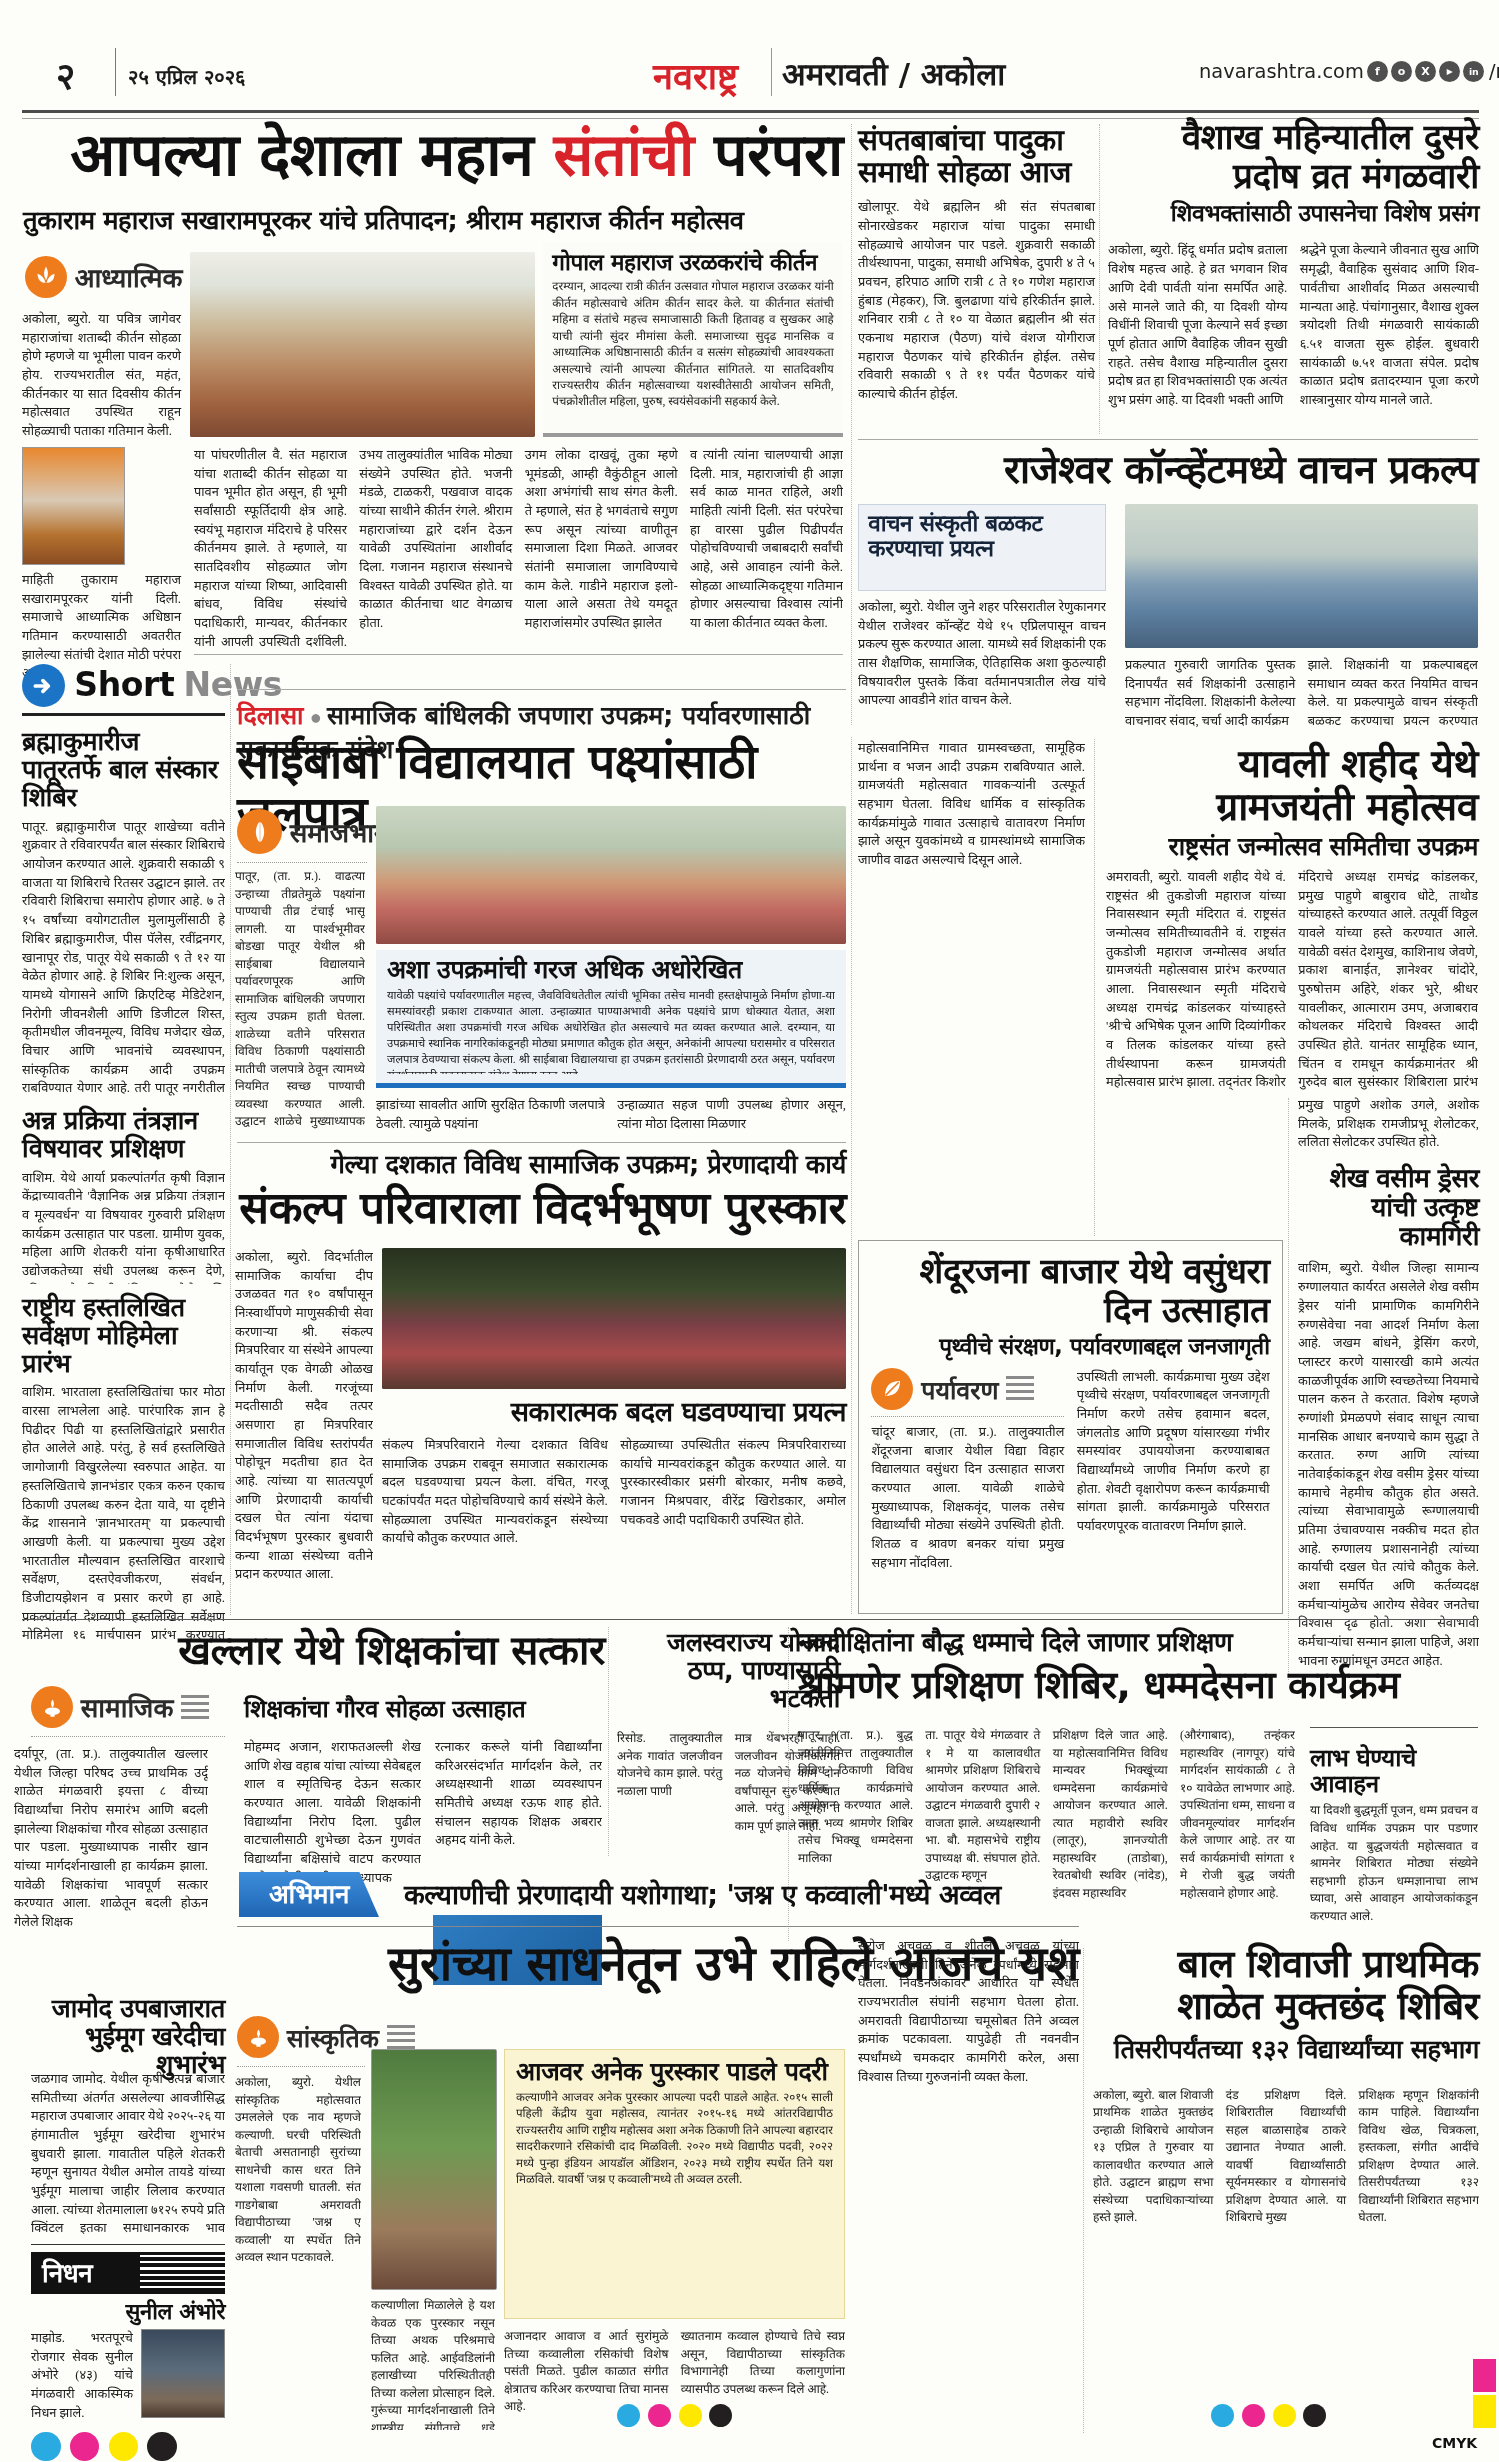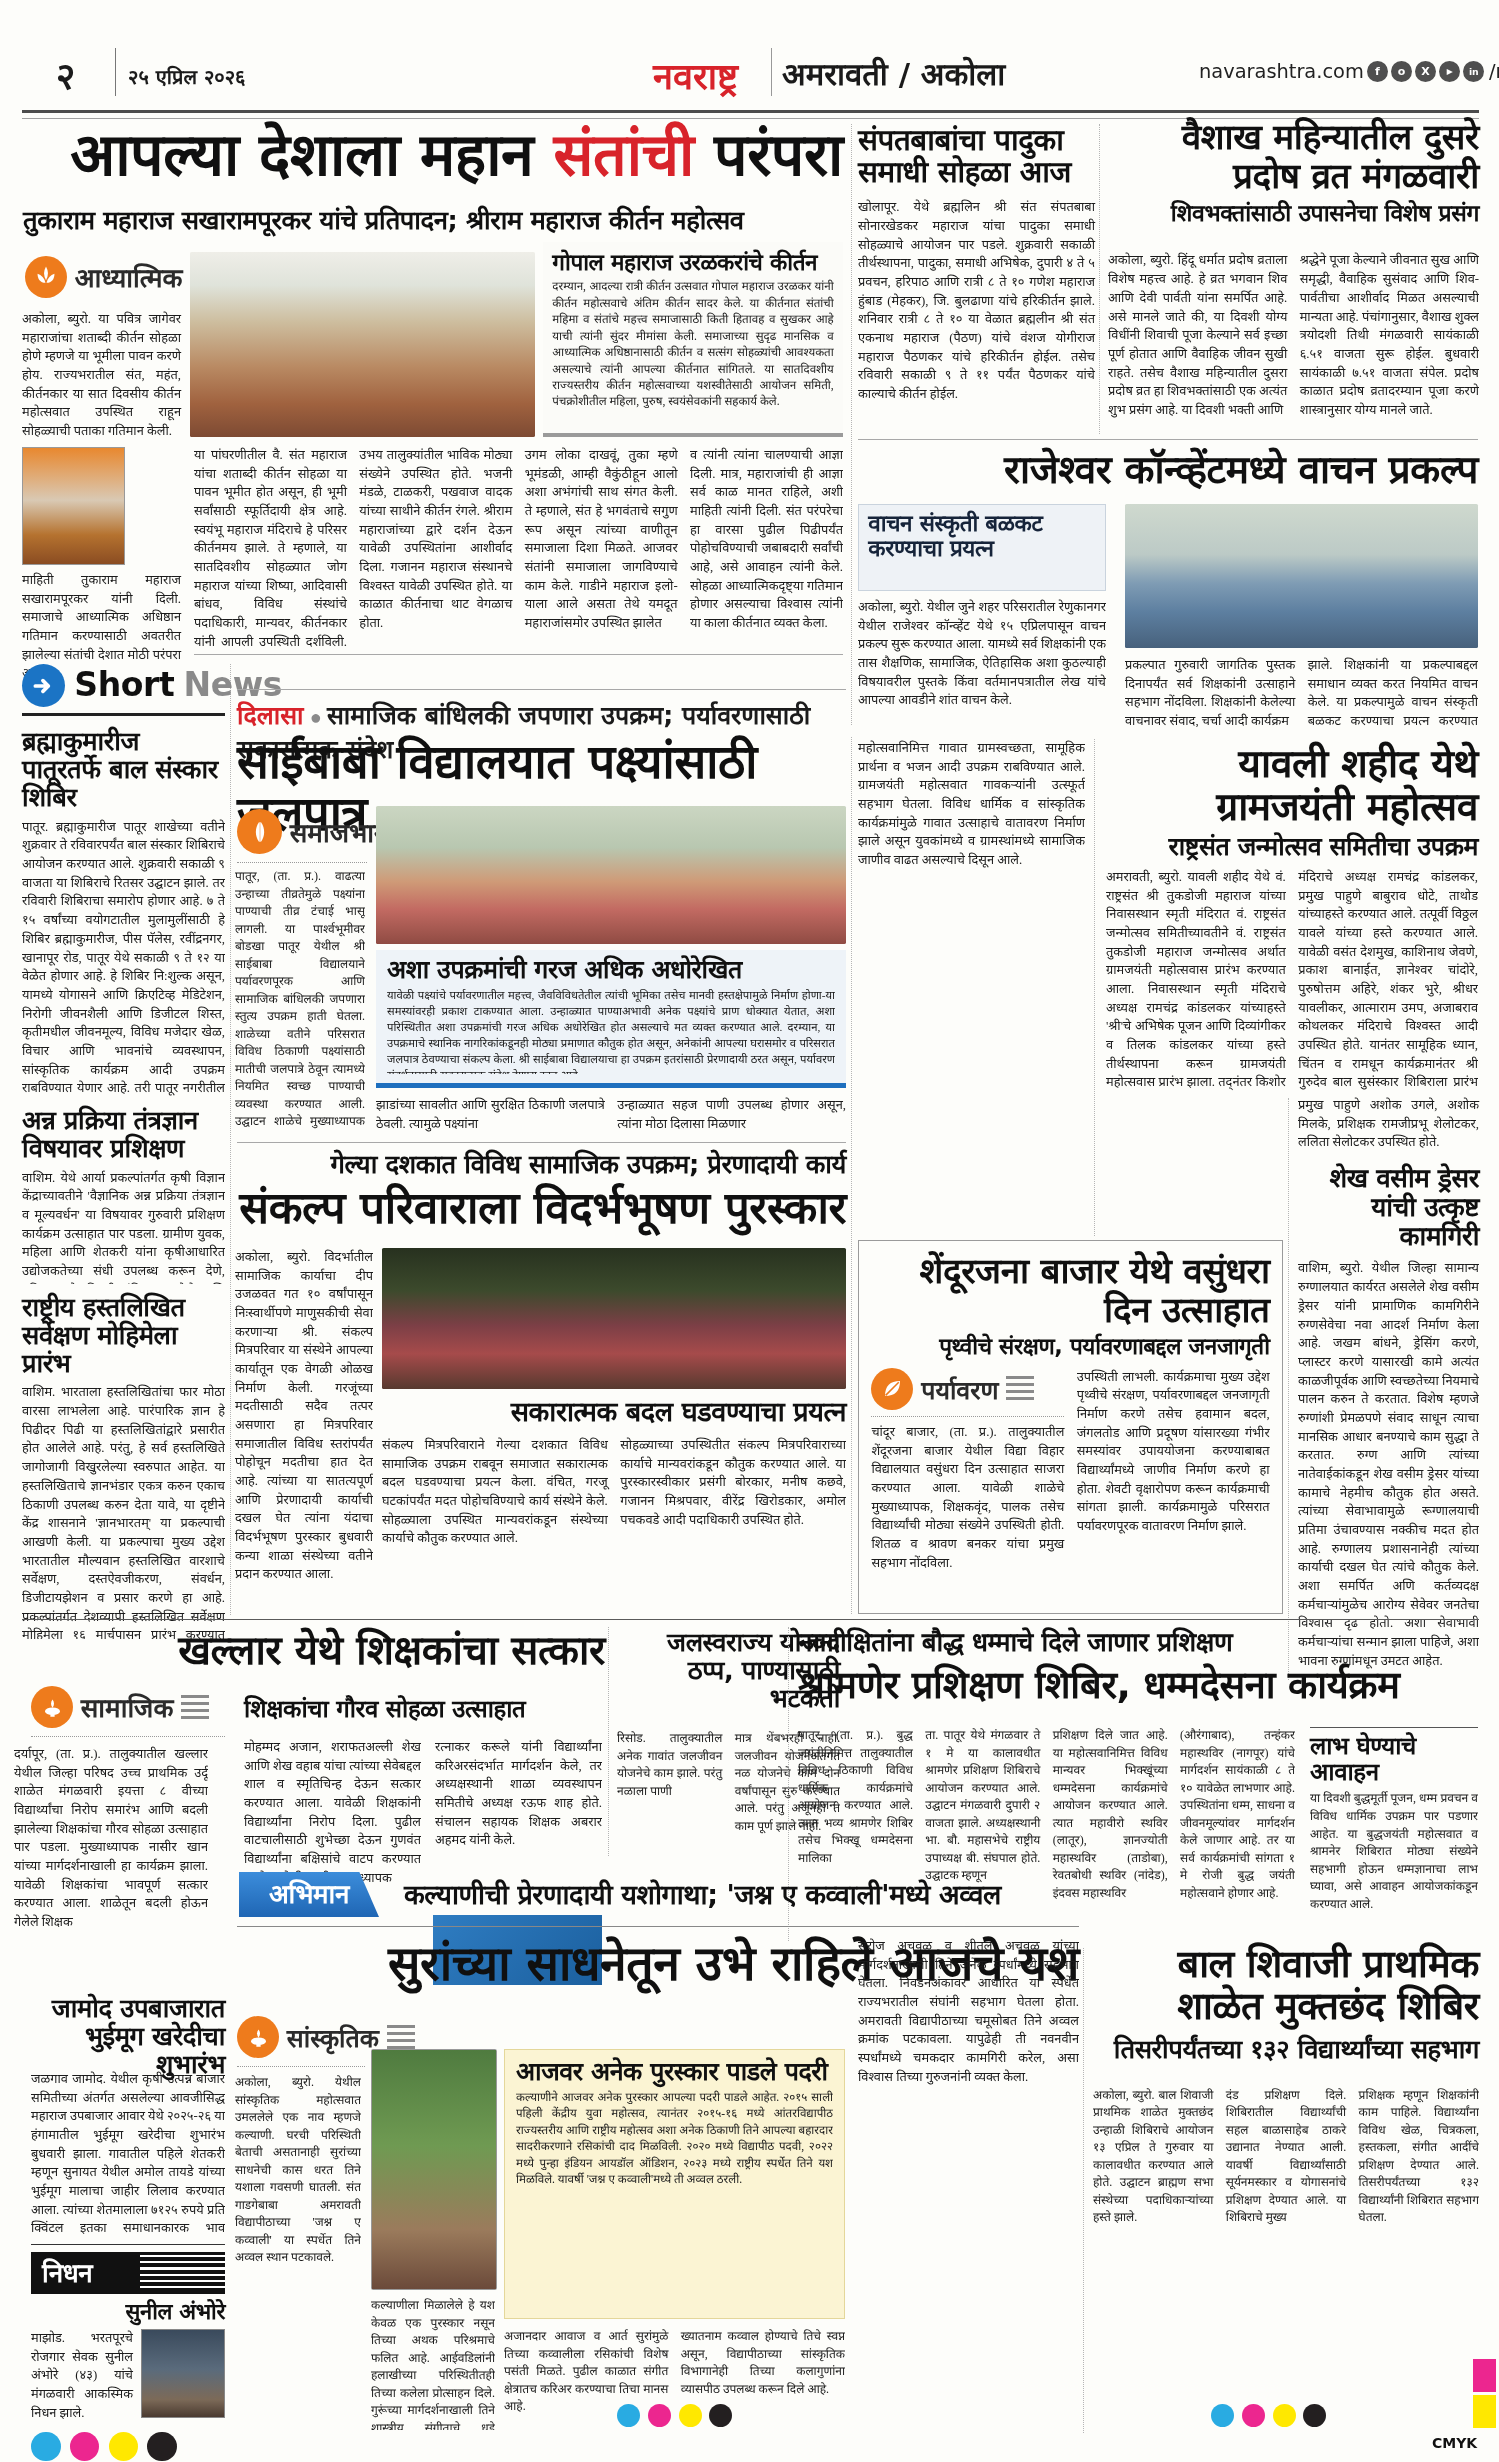--- a/index.html
+++ b/index.html
@@ -100,21 +100,21 @@
   <div class="vdot" style="left:851px;top:124px;height:601px"></div>
   <div class="abs" style="left:858px;top:124px;width:237px">
     <div class="hl" style="font-size:29.5px">संपतबाबांचा पादुका समाधी सोहळा आज</div>
     <div class="body" style="margin-top:9.3px">खोलापूर. येथे ब्रह्मलिन श्री संत संपतबाबा सोनारखेडकर महाराज यांचा पादुका समाधी सोहळ्याचे आयोजन पार पडले. शुक्रवारी सकाळी तीर्थस्थापना, पादुका, समाधी अभिषेक, दुपारी ४ ते ५ प्रवचन, हरिपाठ आणि रात्री ८ ते १० गणेश महाराज हुंबाड (मेहकर), जि. बुलढाणा यांचे हरिकीर्तन झाले. शनिवार रात्री ८ ते १० या वेळात ब्रह्मलीन श्री संत एकनाथ महाराज (पैठण) यांचे वंशज योगीराज महाराज पैठणकर यांचे हरिकीर्तन होईल. तसेच रविवारी सकाळी ९ ते ११ पर्यंत पैठणकर यांचे काल्याचे कीर्तन होईल.</div>
   </div>
 
   <div class="vdot" style="left:1099px;top:124px;height:310px"></div>
   <div class="abs" style="left:1108px;top:118px;width:371px">
     <div class="hl ctr" style="font-size:35px">वैशाख महिन्यातील दुसरे प्रदोष व्रत मंगळवारी</div>
     <div class="hl ctr" style="font-size:23px;margin-top:6.2px">शिवभक्तांसाठी उपासनेचा विशेष प्रसंग</div>
-    <div class="cols" style="margin-top:25px;height:217px;overflow:hidden">
+    <div class="cols" style="margin-top:15px;height:217px;overflow:hidden">
       <div class="col body">अकोला, ब्युरो. हिंदू धर्मात प्रदोष व्रताला विशेष महत्त्व आहे. हे व्रत भगवान शिव आणि देवी पार्वती यांना समर्पित आहे. असे मानले जाते की, या दिवशी योग्य विधींनी शिवाची पूजा केल्याने सर्व इच्छा पूर्ण होतात आणि वैवाहिक जीवन सुखी राहते. तसेच वैशाख महिन्यातील दुसरा प्रदोष व्रत हा शिवभक्तांसाठी एक अत्यंत शुभ प्रसंग आहे. या दिवशी भक्ती आणि</div>
       <div class="col body">श्रद्धेने पूजा केल्याने जीवनात सुख आणि समृद्धी, वैवाहिक सुसंवाद आणि शिव-पार्वतीचा आशीर्वाद मिळत असल्याची मान्यता आहे. पंचांगानुसार, वैशाख शुक्ल त्रयोदशी तिथी मंगळवारी सायंकाळी ६.५१ वाजता सुरू होईल. बुधवारी सायंकाळी ७.५१ वाजता संपेल. प्रदोष काळात प्रदोष व्रतादरम्यान पूजा करणे शास्त्रानुसार योग्य मानले जाते.</div>
     </div>
   </div>
 
   <div class="hr1" style="left:858px;top:439px;width:620px"></div>
   <div class="abs hl ctr" style="left:858px;top:449px;width:620px;font-size:39px">राजेश्वर कॉन्व्हेंटमध्ये वाचन प्रकल्प</div>
   <div class="abs box-gray" style="left:858px;top:504px;width:248px;height:87px;box-sizing:border-box;padding:6.2px 9.3px">
     <div class="hl" style="font-size:22.5px;color:#16243a">वाचन संस्कृती बळकट करण्याचा प्रयत्न</div>
   </div>
@@ -277,21 +277,21 @@
   <div class="vdot" style="left:788px;top:1627px;height:314px"></div>
   <div class="abs hl" style="left:798px;top:1628px;width:543px;font-size:26px">नवदीक्षितांना बौद्ध धम्माचे दिले जाणार प्रशिक्षण</div>
   <div class="abs hl" style="left:798px;top:1665px;width:681px;font-size:38px">श्रामणेर प्रशिक्षण शिबिर, धम्मदेसना कार्यक्रम</div>
   <div class="abs cols" style="left:798px;top:1727px;width:497px;height:213px;overflow:hidden">
     <div class="col body" style="font-size:12px">पातूर, (ता. प्र.). बुद्ध जयंतीनिमित्त तालुक्यातील विविध ठिकाणी विविध धार्मिक कार्यक्रमांचे आयोजन करण्यात आले. त्यात भव्य श्रामणेर शिबिर तसेच भिक्खू धम्मदेसना मालिका</div>
     <div class="col body" style="font-size:12px">ता. पातूर येथे मंगळवार ते १ मे या कालावधीत श्रामणेर प्रशिक्षण शिबिराचे आयोजन करण्यात आले. उद्घाटन मंगळवारी दुपारी २ वाजता झाले. अध्यक्षस्थानी भा. बौ. महासभेचे राष्ट्रीय उपाध्यक्ष बी. संघपाल होते. उद्घाटक म्हणून</div>
     <div class="col body" style="font-size:12px">प्रशिक्षण दिले जात आहे. या महोत्सवानिमित्त विविध मान्यवर भिक्खूंच्या धम्मदेसना कार्यक्रमांचे आयोजन करण्यात आले. त्यात महावीरो स्थविर (लातूर), ज्ञानज्योती महास्थविर (ताडोबा), रेवतबोधी स्थविर (नांदेड), इंदवस महास्थविर</div>
     <div class="col body" style="font-size:12px">(औरंगाबाद), तन्हंकर महास्थविर (नागपूर) यांचे मार्गदर्शन सायंकाळी ८ ते १० यावेळेत लाभणार आहे. उपस्थितांना धम्म, साधना व जीवनमूल्यांवर मार्गदर्शन केले जाणार आहे. तर या सर्व कार्यक्रमांची सांगता १ मे रोजी बुद्ध जयंती महोत्सवाने होणार आहे.</div>
   </div>
   <div class="abs" style="left:1310px;top:1727px;width:168px">
-    <div class="hl" style="font-size:24px;border-top:1.6px solid #555;padding-top:5px">लाभ घेण्याचे आवाहन</div>
+    <div class="hl" style="font-size:24px;border-top:1.6px solid #555;padding-top:17px">लाभ घेण्याचे आवाहन</div>
     <div class="body" style="margin-top:4.7px;height:178px;overflow:hidden;font-size:12px">या दिवशी बुद्धमूर्ती पूजन, धम्म प्रवचन व विविध धार्मिक उपक्रम पार पडणार आहेत. या बुद्धजयंती महोत्सवात व श्रामनेर शिबिरात मोठ्या संख्येने सहभागी होऊन धम्मज्ञानाचा लाभ घ्यावा, असे आवाहन आयोजकांकडून करण्यात आले.</div>
   </div>
 
   <div class="abs" style="left:239px;top:1872px;width:140px;height:45px;background:linear-gradient(180deg,#3c8ddb,#1f66b4);
               clip-path:polygon(0 0,86% 0,100% 100%,0 100%);display:flex;align-items:center;justify-content:center">
     <span class="hl" style="color:#fff;font-size:26px">अभिमान</span>
   </div>
   <div class="abs hl" style="left:404px;top:1880px;width:675px;font-size:27px">कल्याणीची प्रेरणादायी यशोगाथा; 'जश्न ए कव्वाली'मध्ये अव्वल</div>
   <div class="hr2" style="left:237px;top:1926px;width:842px;border-top-color:#888"></div>
   <div class="abs hl ctr" style="left:237px;top:1937px;width:842px;font-size:48px">सुरांच्या साधनेतून उभे राहिले आजचे यश</div>

